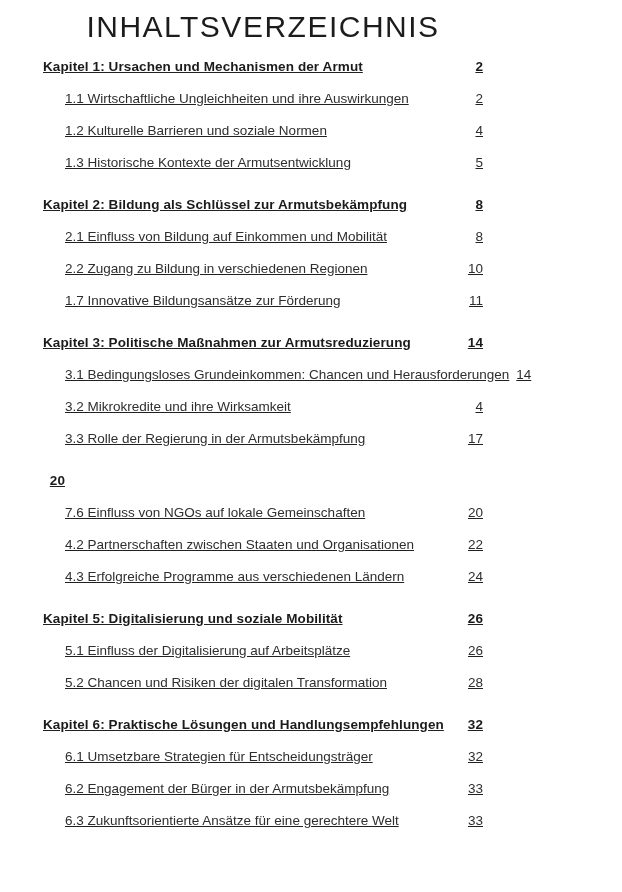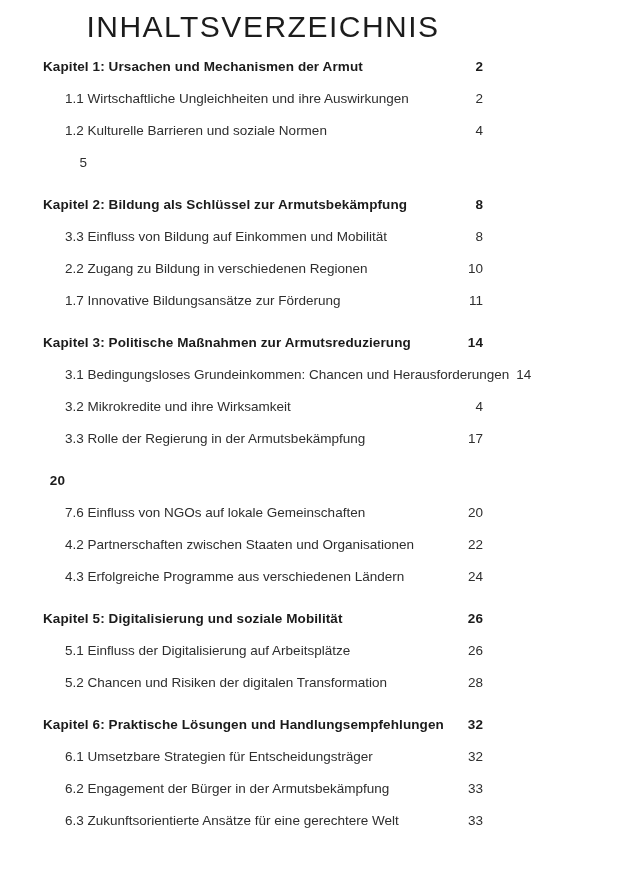--- a/index.html
+++ b/index.html
@@ -22,20 +22,21 @@
     text-align: center;
     font-size: 30px;
     line-height: 34px;
     font-weight: 300;
     letter-spacing: 1.5px;
     color: #1c1c1c;
     margin-bottom: 6px;
   }
   .toc-group {
     margin-bottom: 10px;
+    text-decoration: underline;
   }
   .row {
     display: flex;
     justify-content: space-between;
     align-items: center;
     height: 32px;
     font-size: 13.5px;
   }
   .row .label {
     white-space: nowrap;
@@ -69,31 +70,32 @@
     </div>
     <div class="row sub">
       <span class="label">1.1 Wirtschaftliche Ungleichheiten und ihre Auswirkungen</span>
       <span class="page-num">2</span>
     </div>
     <div class="row sub">
       <span class="label">1.2 Kulturelle Barrieren und soziale Normen</span>
       <span class="page-num">4</span>
     </div>
     <div class="row sub">
+      <span class="label">1.3 Historische Kontexte der Armutsentwicklung</span>
       <span class="page-num">5</span>
     </div>
   </div>
 
   <div class="toc-group">
     <div class="row chapter">
       <span class="label">Kapitel 2: Bildung als Schlüssel zur Armutsbekämpfung</span>
       <span class="page-num">8</span>
     </div>
     <div class="row sub">
-      <span class="label">3.3 Einfluss von Bildung auf Einkommen und Mobilität</span>
+      <span class="label">2.1 Einfluss von Bildung auf Einkommen und Mobilität</span>
       <span class="page-num">8</span>
     </div>
     <div class="row sub">
       <span class="label">2.2 Zugang zu Bildung in verschiedenen Regionen</span>
       <span class="page-num">10</span>
     </div>
     <div class="row sub">
       <span class="label">1.7 Innovative Bildungsansätze zur Förderung</span>
       <span class="page-num">11</span>
     </div>

